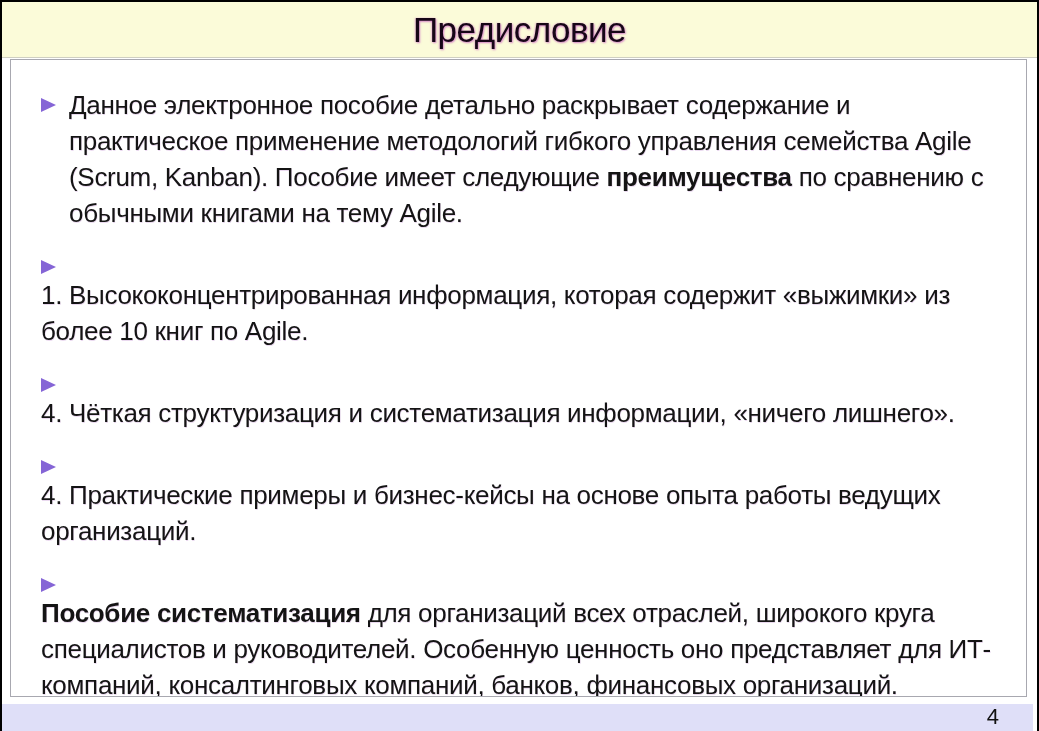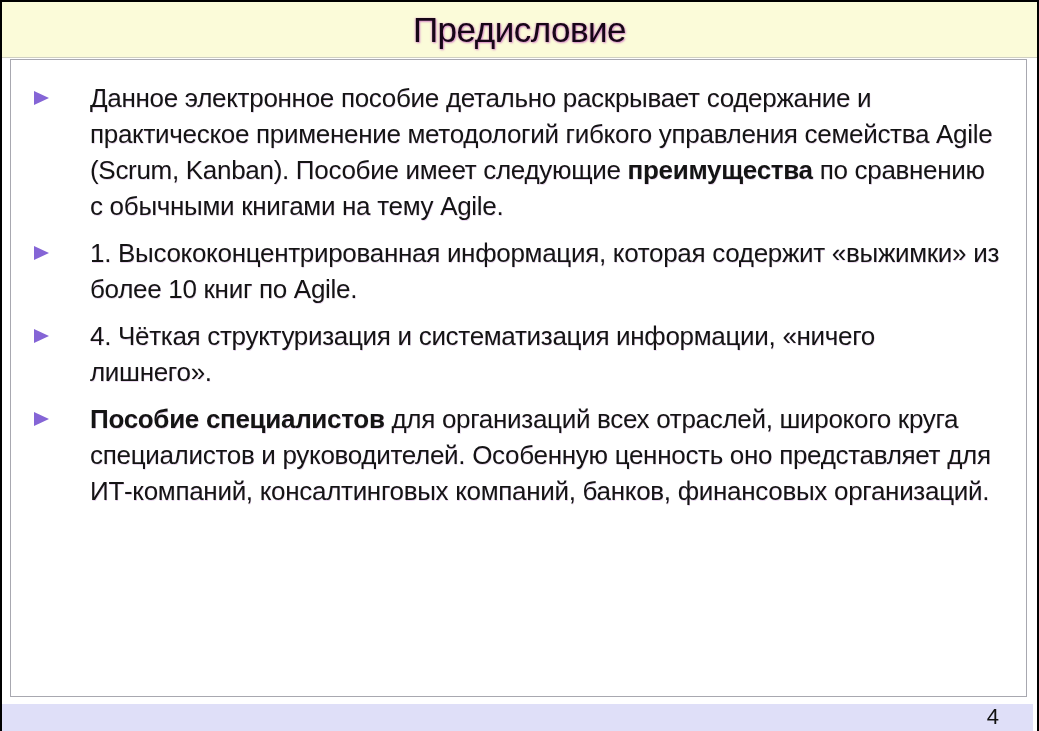--- a/index.html
+++ b/index.html
@@ -57,24 +57,23 @@
     overflow: hidden;
   }
   ul.bullet-list {
     list-style: none;
     margin: 0;
     padding: 0;
   }
   li.bullet {
     display: flex;
     align-items: flex-start;
-    margin: 11px;
-    gap: 28px;
+    margin: 18px;
   }
-  li.bullet + li.bullet { margin-top: 11px; }
+  li.bullet + li.bullet { margin-top: 11px; flex-direction: column; }
   li.bullet.gap-before { margin-top: 47px; }
   .marker-col {
     flex: 0 0 28px;
     display: block;
   }
   .tri {
     display: block;
     width: 0;
     height: 0;
     margin-top: 11px;
@@ -141,25 +140,31 @@
             <span class="tri"></span>
           </span>
           <div class="bullet-text"><span>1. Высококонцентрированная информация, которая содержит «выжимки» из более 10 книг по Agile.</span></div>
         </li>
         <li class="bullet">
           <span class="marker-col">
             <span class="tri"></span>
           </span>
           <div class="bullet-text"><span>4. Чёткая структуризация и систематизация информации, «ничего лишнего».</span></div>
         </li>
+        <li class="bullet">
+          <span class="marker-col">
+            <span class="tri"></span>
+          </span>
+          <div class="bullet-text"><span>4. Практические примеры и бизнес-кейсы на основе опыта работы ведущих организаций.</span></div>
+        </li>
         <li class="bullet gap-before">
           <span class="marker-col">
             <span class="tri"></span>
           </span>
-          <div class="bullet-text"><b>Пособие специалистов</b><span> для организаций всех отраслей, широкого круга специалистов и руководителей. Особенную ценность оно представляет для ИТ-компаний, консалтинговых компаний, банков, финансовых организаций.</span></div>
+          <div class="bullet-text"><b>Пособие систематизация</b><span> для организаций всех отраслей, широкого круга специалистов и руководителей. Особенную ценность оно представляет для ИТ-компаний, консалтинговых компаний, банков, финансовых организаций.</span></div>
         </li>
       </ul>
   </div>
 
   <div class="footer-bar">
     <div class="page-number">4</div>
   </div>
 
 </div>
 

